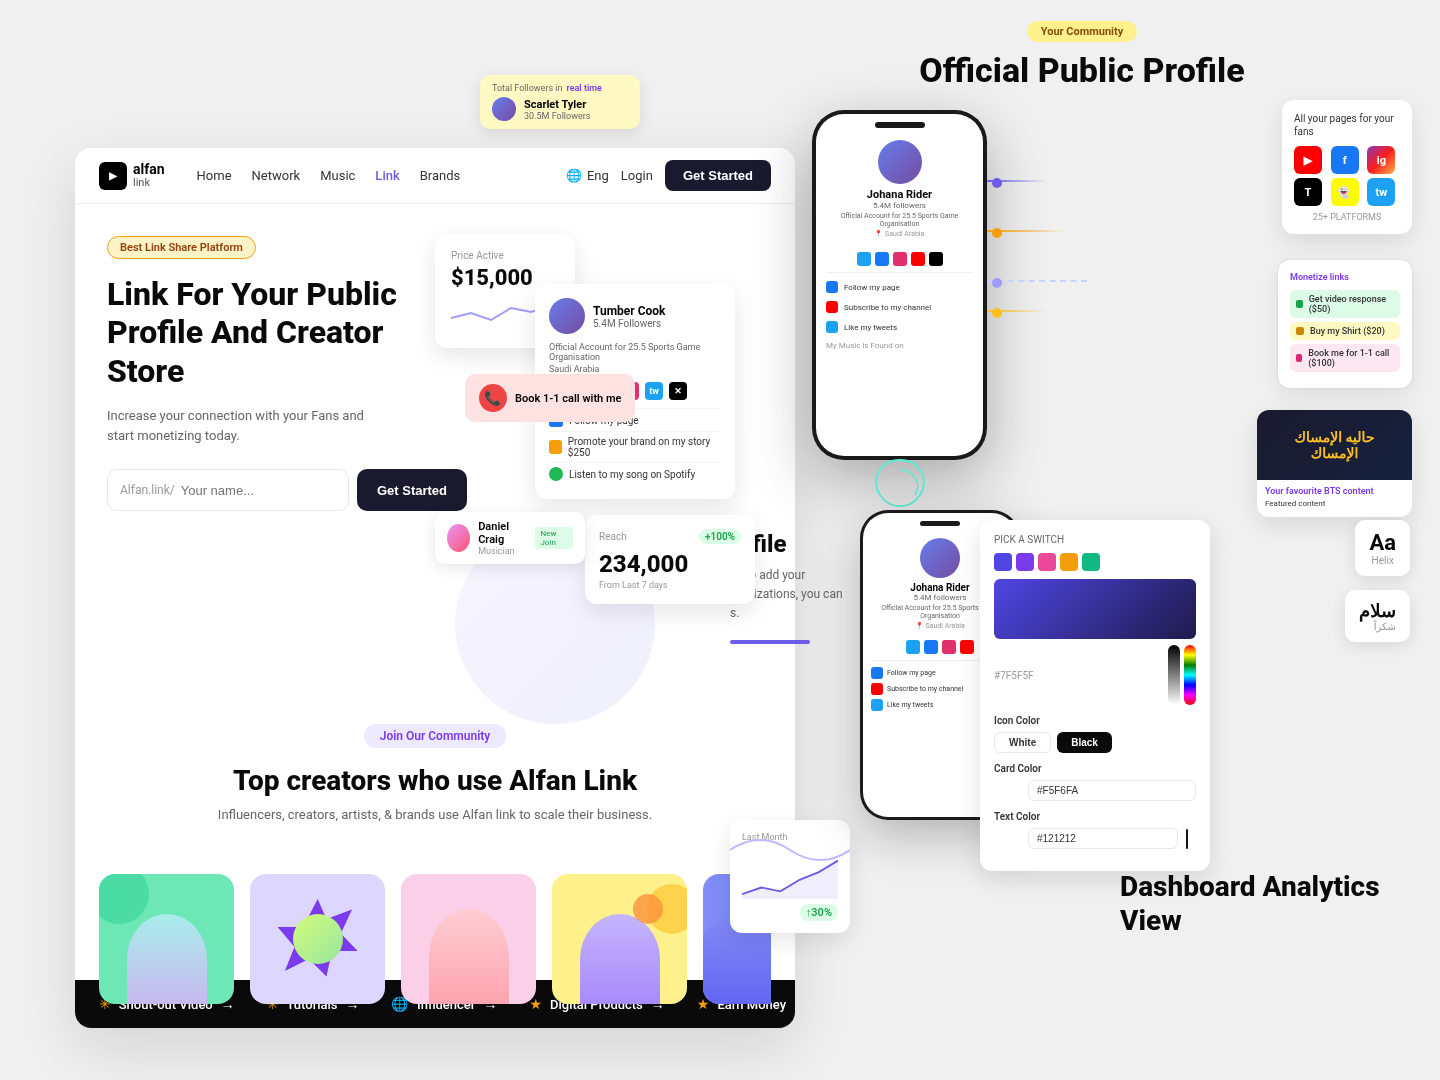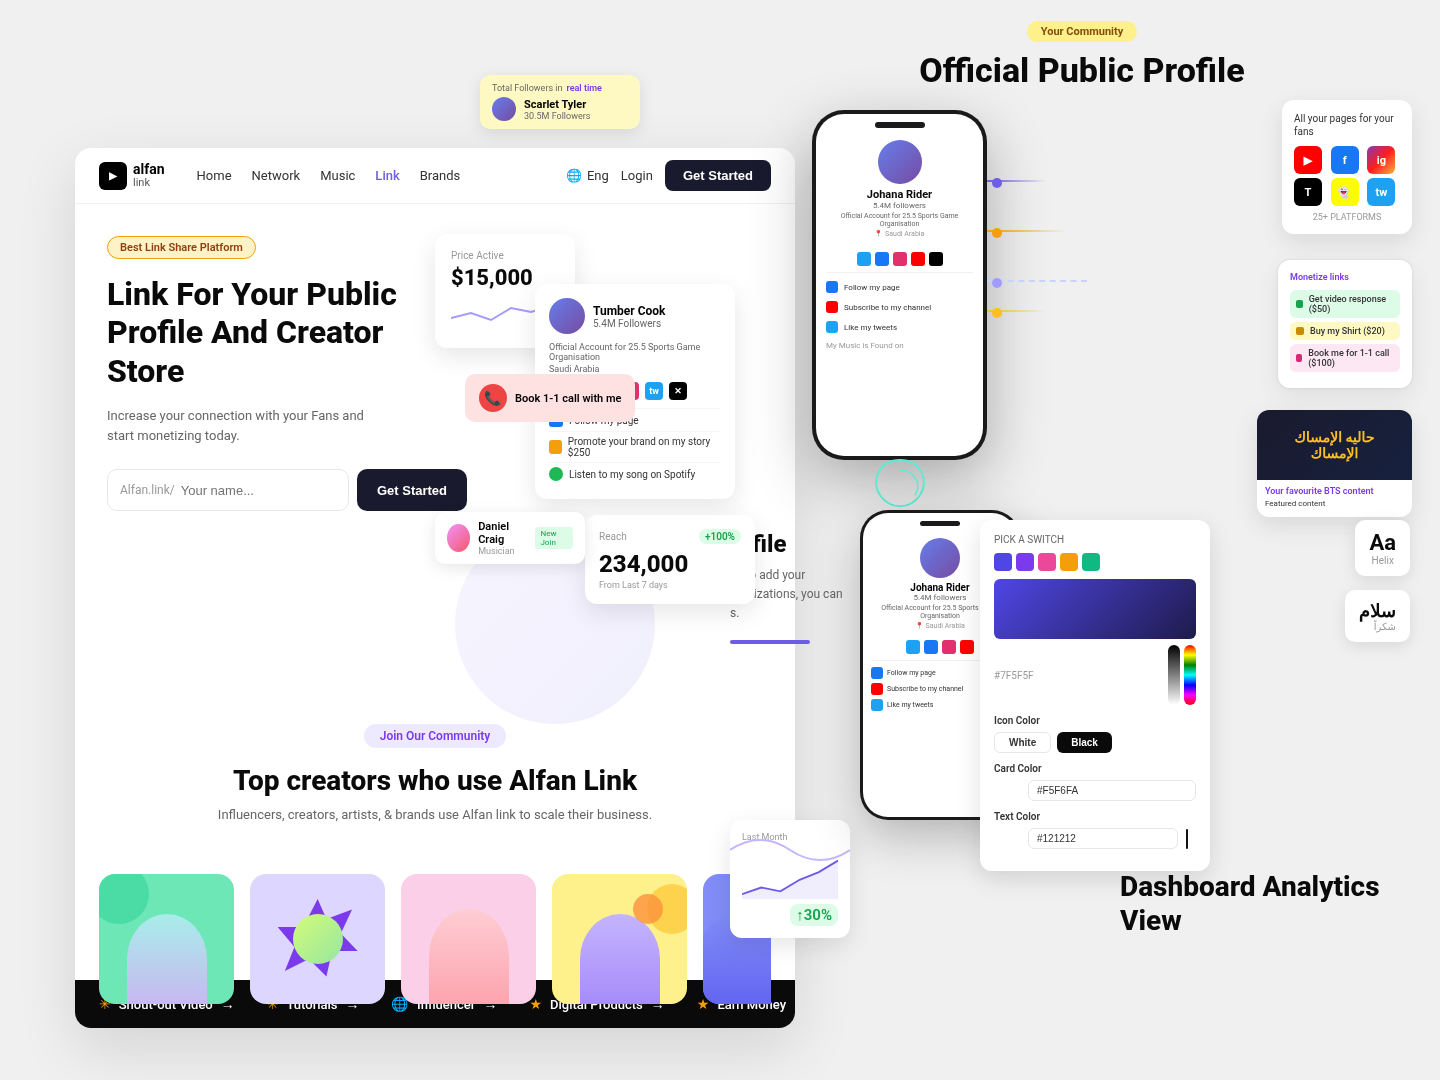--- a/index.html
+++ b/index.html
@@ -700,21 +700,21 @@
       position: relative;
     }
     .chart-badge-row {
       display: flex;
       justify-content: flex-end;
       margin-top: 4px;
     }
     .chart-badge {
       background: #dcfce7;
       color: #16a34a;
-      font-size: 15px;
+      font-size: 11px;
       font-weight: 600;
       padding: 2px 6px;
       border-radius: 8px;
     }
 
     
     .main-layout {
       position: relative;
       width: 1440px;
       height: 1080px;

